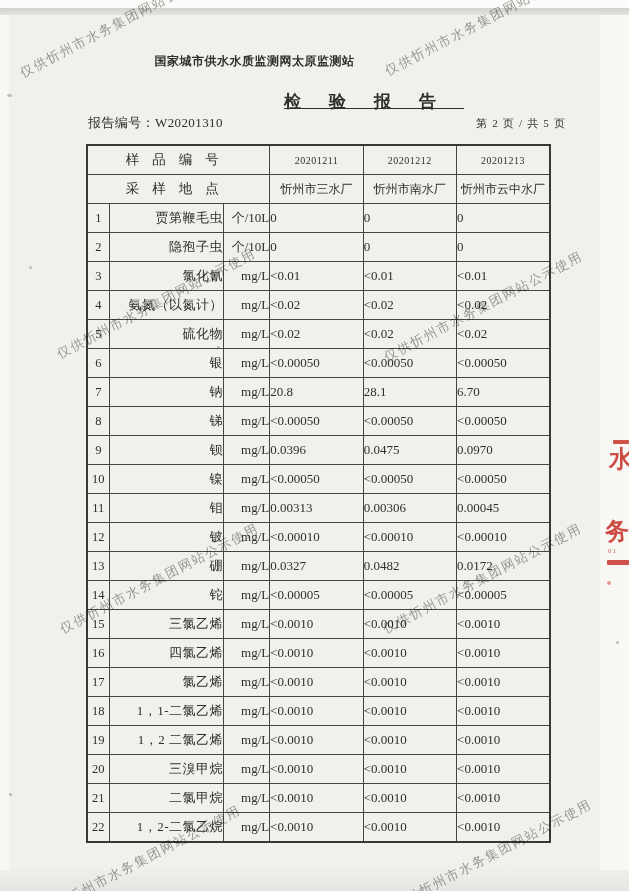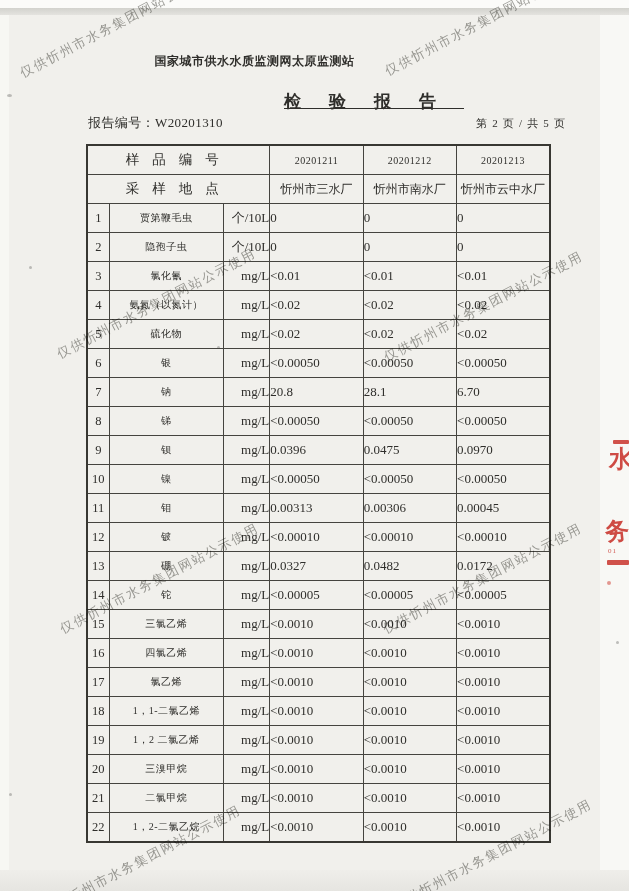--- a/index.html
+++ b/index.html
@@ -28,21 +28,21 @@
   .page-info{position:absolute;left:436px;top:116px;font-size:11px;letter-spacing:1.2px;white-space:nowrap;margin-left:40px;}
 
   
   table.report{position:absolute;left:86px;top:144px;border-collapse:collapse;table-layout:fixed;
     width:465px;border:2px solid #383732;}
   table.report td{border:1px solid #45443f;height:28px;padding:0;overflow:hidden;white-space:nowrap;}
   td.h-label{text-align:center;font-size:13.5px;letter-spacing:13px;padding-left:30px;}
   td.h-id{text-align:center;font-size:10px;letter-spacing:.5px;}
   td.h-loc{text-align:center;font-size:12px;}
   td.c-no{text-align:center;font-size:12.5px;}
-  td.c-item{text-align:center;padding-left:11px;font-size:10px;letter-spacing:.5px;}
+  td.c-item{text-align:right;padding-left:11px;font-size:13px;letter-spacing:.5px;}
   td.c-unit{text-align:right;font-size:13px;}
   td.c-val{text-align:left;padding-left:9px;font-size:13px;}
 
   
   .wm{position:absolute;font-size:13px;letter-spacing:1.8px;white-space:nowrap;
     color:#90908c;opacity:.85;transform:rotate(-27.5deg);transform-origin:0 0;
     mix-blend-mode:multiply;pointer-events:none;}
   .wm1{left:17px;top:66px;}
   .wm2{left:382px;top:64px;}
   .wm3{left:54px;top:347px;}

